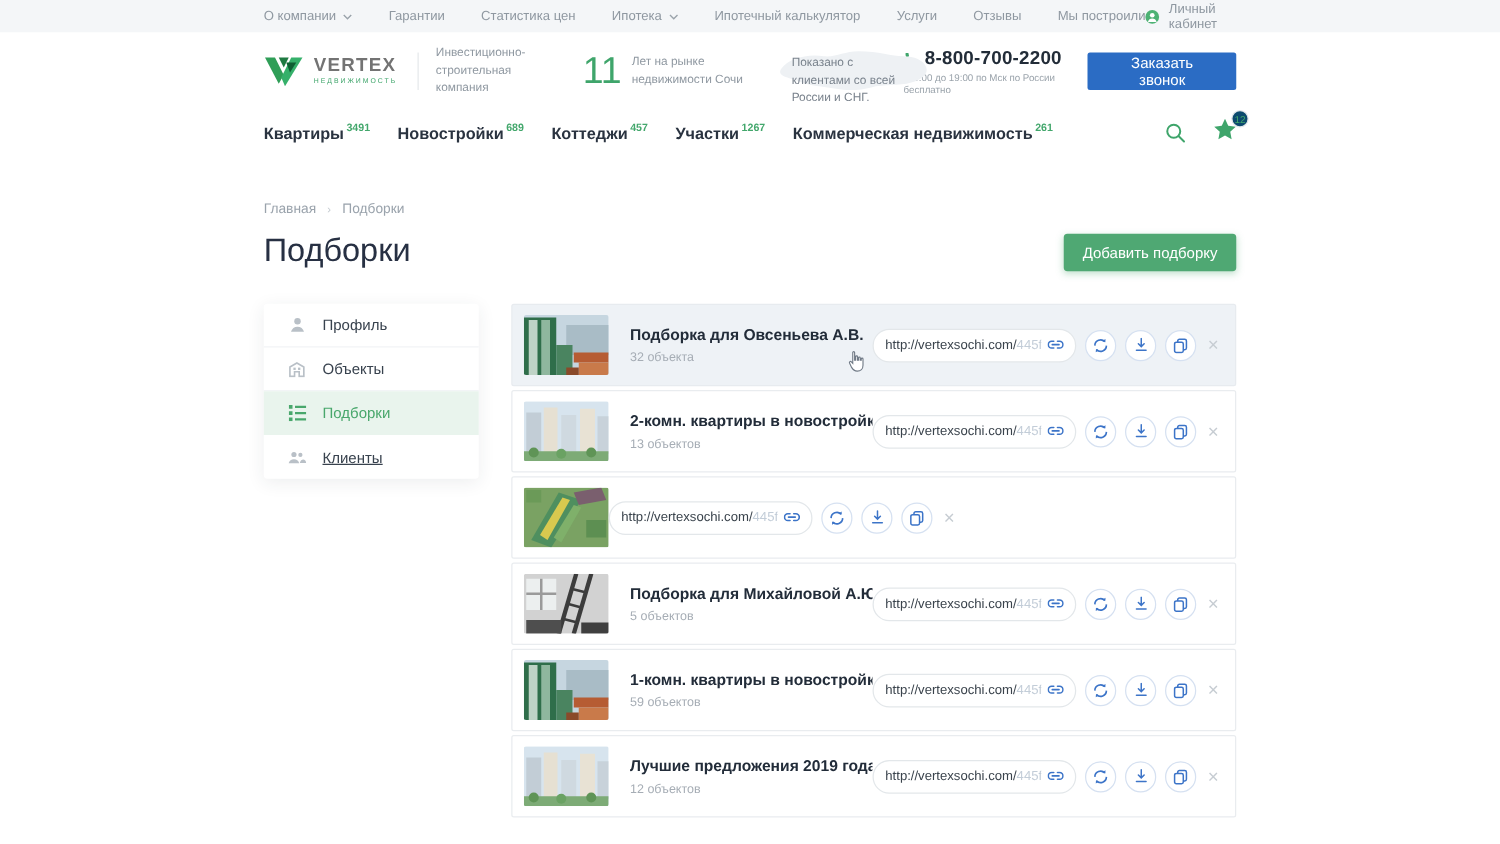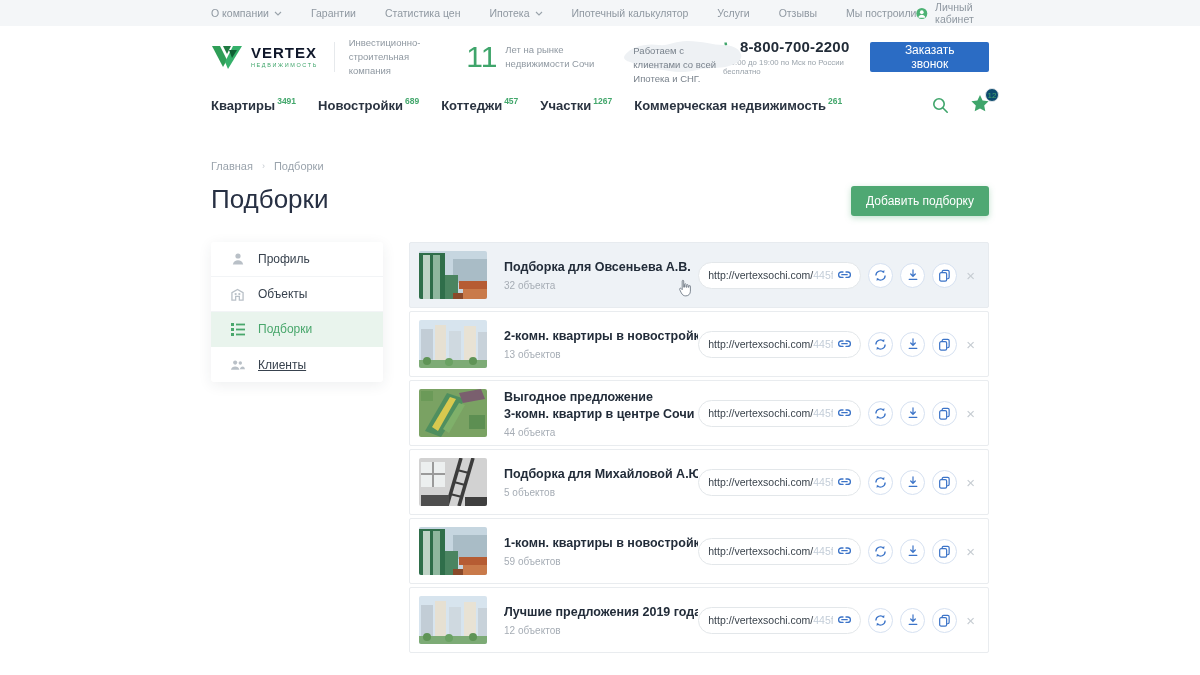--- a/index.html
+++ b/index.html
@@ -10,21 +10,21 @@
   .topbar { height:26px; background:#f4f6f8; }
   .topbar .container { display:flex; align-items:center; height:26px; }
   .topbar-menu { display:flex; gap:29px; align-items:center; }
   .topbar-item { font-size:10.5px; color:#8f98a1; display:flex; align-items:center; gap:5px; cursor:pointer; white-space:nowrap; }
   .account { margin-left:auto; display:flex; align-items:center; gap:7px; font-size:10.5px; color:#8f98a1; cursor:pointer; }
 
   
   .header { background:#fff; padding:10px 0 8px; }
   .header .container { display:flex; align-items:center; }
   .logo { display:flex; align-items:center; gap:6px; }
-  .logo-text-main { font-size:15px; font-weight:bold; color:#0f172a; letter-spacing:1px; line-height:1; }
+  .logo-text-main { font-size:15px; font-weight:bold; color:#737373; letter-spacing:1px; line-height:1; }
   .logo-text-sub { font-size:5.5px; color:#3fa56b; letter-spacing:1.6px; margin-top:2px; }
   .header-divider { width:1px; height:30px; background:#e6e9ec; margin:0 14px 0 16px; }
   .company-desc { font-size:9.5px; color:#8f98a1; line-height:1.45; width:120px; }
   .years { display:flex; align-items:center; gap:8px; margin-left:18px; }
   .years-num { font-size:30px; color:#3fa56b; font-weight:400; line-height:1; }
   .years-text { font-size:9.5px; color:#8f98a1; line-height:1.45; width:92px; }
   .clients { position:relative; margin-left:26px; width:120px; height:40px; }
   .clients svg { position:absolute; left:-6px; top:0; }
   .clients-text { position:absolute; left:10px; top:7px; font-size:9.5px; color:#79828c; line-height:1.5; }
   .phone-block { margin-left:auto; text-align:left; margin-right:14px; }
@@ -144,21 +144,21 @@
     <div class="header-divider"></div>
     <div class="company-desc">Инвестиционно-строительная компания</div>
     <div class="years">
       <span class="years-num">11</span>
       <span class="years-text">Лет на рынке недвижимости Сочи</span>
     </div>
     <div class="clients">
       <svg width="128" height="40" viewBox="0 0 128 40">
         <path d="M8 18c6-8 20-12 34-10 10 1 16-4 28-4 16 0 26 4 36 4 8 0 16 3 18 9 2 5-4 10-12 12-10 3-22 1-32 4-8 2-18 3-28 1-12-2-20-2-30-6-8-3-18-4-14-10z" fill="#eef1f4"></path>
       </svg>
-      <div class="clients-text">Работаем с клиентами со всей Ипотека и СНГ.</div>
+      <div class="clients-text">Показано с клиентами со всей России и СНГ.</div>
     </div>
     <div class="phone-block">
       <div class="phone-row">
         <svg width="11" height="11" viewBox="0 0 24 24">
             <path d="M6.6 10.8c1.5 2.9 3.7 5.2 6.6 6.6l2.2-2.2c.3-.3.7-.4 1-.2 1.1.4 2.4.6 3.6.6.6 0 1 .4 1 1V20c0 .6-.4 1-1 1C10.6 21 3 13.4 3 4c0-.6.4-1 1-1h3.5c.6 0 1 .4 1 1 0 1.3.2 2.5.6 3.6.1.3 0 .7-.2 1l-2.3 2.2z" fill="#3fa56b"></path>
           </svg>
         <span class="phone-num">8-800-700-2200</span>
       </div>
       <div class="phone-note">С 9:00 до 19:00 по Мск по России бесплатно</div>
     </div>
@@ -366,24 +366,20 @@
         <div class="thumb">
           <svg width="68" height="48" viewBox="0 0 68 48">
               <rect width="68" height="48" fill="#7aa263"></rect>
               <polygon points="6,42 28,4 46,10 22,48" fill="#4f8f5f"></polygon>
               <polygon points="13,38 31,8 37,10 19,42" fill="#d8c94f"></polygon>
               <polygon points="24,40 40,14 46,16 30,44" fill="#7fb06a"></polygon>
               <polygon points="40,4 62,0 66,10 44,14" fill="#7a5f6e"></polygon>
               <rect x="50" y="26" width="16" height="14" fill="#5d8f52"></rect>
               <rect x="2" y="2" width="12" height="10" fill="#6b9a58"></rect>
             </svg>
-        </div>
-        <div class="row-text">
-          <div class="row-title" style="display:block"><span>Выгодное предложение</span><span class="t2">3-комн. квартир в центре Сочи</span></div>
-          <div class="row-count">44 объекта</div>
         </div>
         <div class="row-actions">
           <div class="url-pill">
             <span class="url-text"><span>http://vertexsochi.com/</span><span class="fade">445fx4</span></span>
             <svg width="13" height="8" viewBox="0 0 13 8">
                 <path d="M5 1H3.3a2.7 2.7 0 000 5.4H5M8 1h1.7a2.7 2.7 0 010 5.4H8M3.8 3.7h5.4" stroke="#3c74c8" stroke-width="1.3" fill="none" stroke-linecap="round"></path>
               </svg>
           </div>
           <div class="circle-btn">
               <svg width="13" height="13" viewBox="0 0 14 14">

